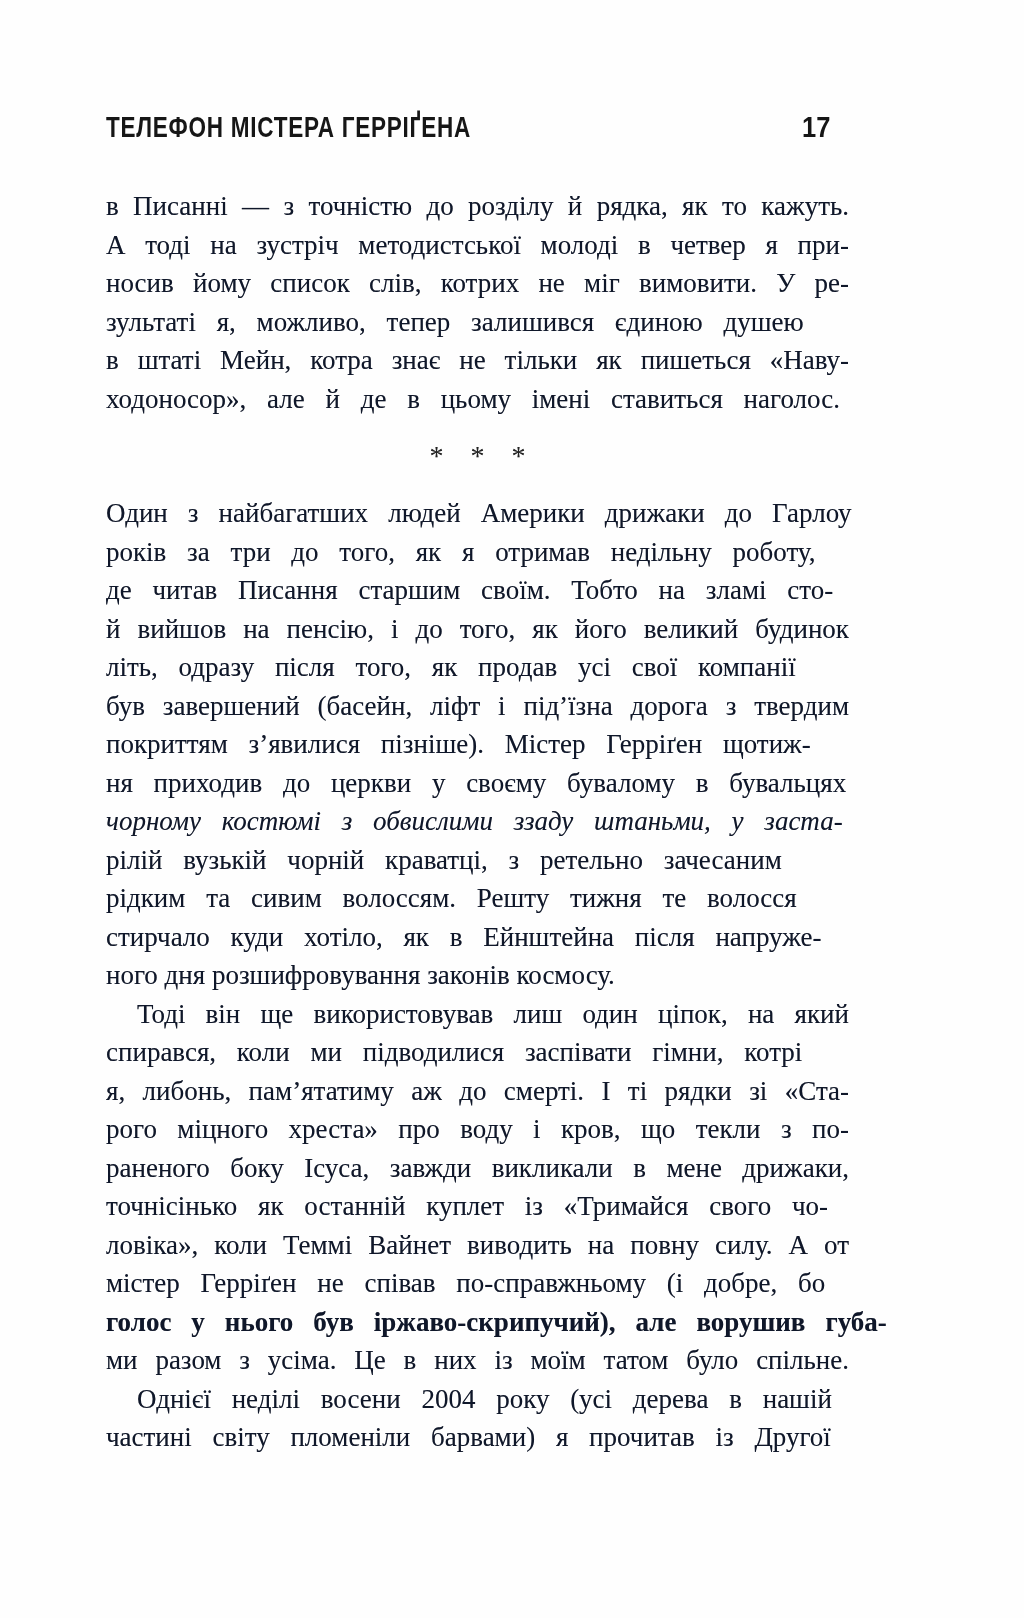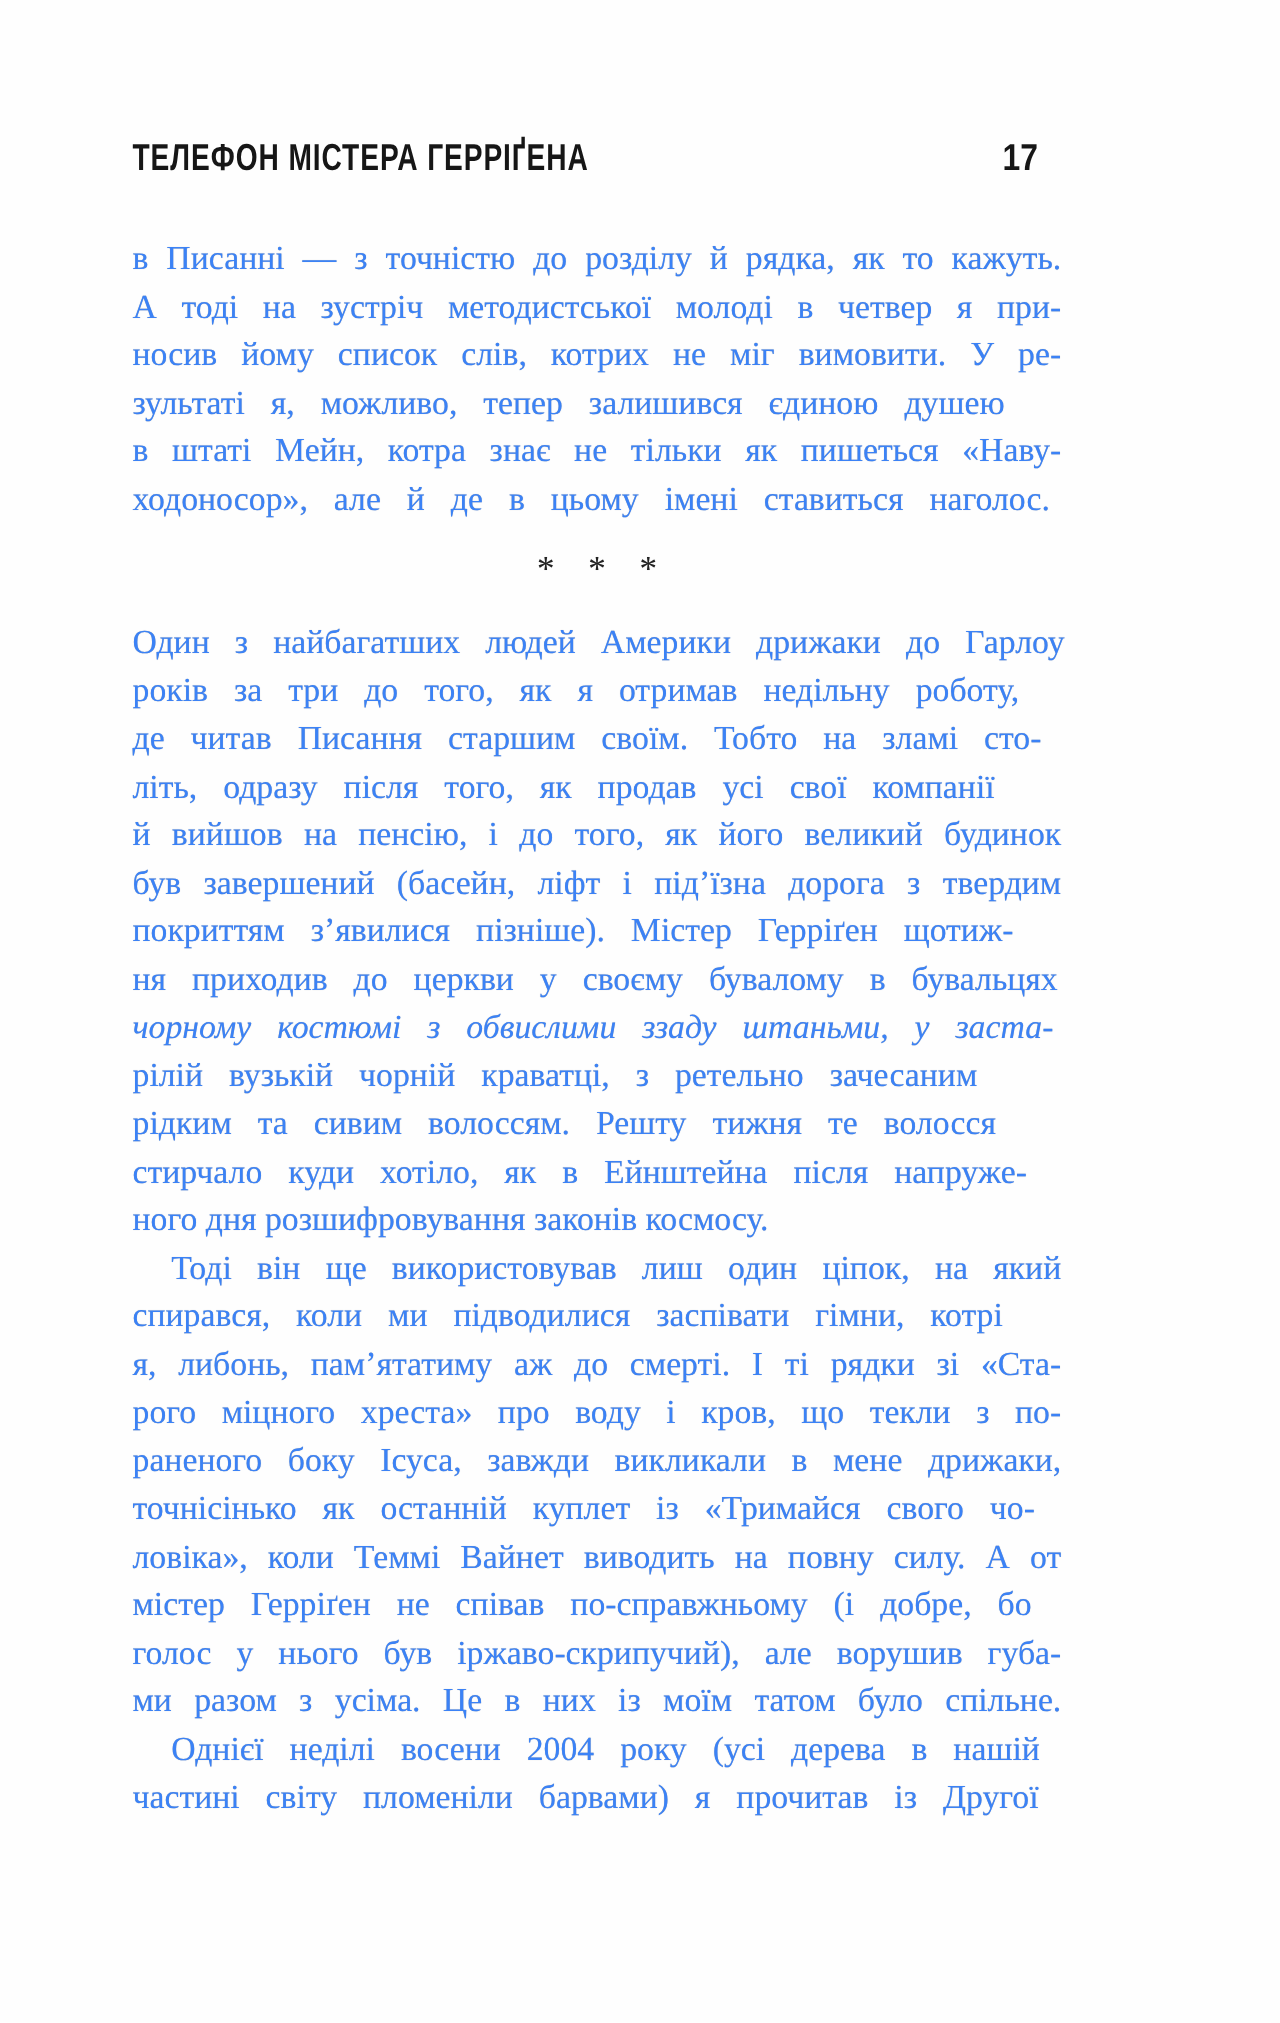--- a/index.html
+++ b/index.html
@@ -57,21 +57,21 @@
     left: 106px;
     width: 743px;
   }
   .paragraph { margin: 0; padding: 0; }
   .line {
     height: 38.5px;
     line-height: 38.5px;
     font-size: 27px;
     white-space: nowrap;
     overflow: visible;
-    color: #3b82f6;
+    color: #0f172a;
     text-shadow: 0 0 0.6px rgba(20,20,20,0.35);
   }
   .line.indent { padding-left: 31px; }
   .line-text { display: inline-block; white-space: nowrap; }
   
   .separator {
     height: 76px;
     display: flex;
     align-items: center;
     justify-content: center;
@@ -103,41 +103,41 @@
         <div class="line"><span class="line-text" style="word-spacing: 12.16px; text-align: right;">в штаті Мейн, котра знає не тільки як пишеться «Наву-</span></div>
         <div class="line"><span class="line-text" style="word-spacing: 14px;">ходоносор», але й де в цьому імені ставиться наголос.</span></div>
       </div>
       <div class="separator">
         <span class="separator-text">* * *</span>
       </div>
       <div class="paragraph">
         <div class="line"><span class="line-text" style="word-spacing: 13.32px;">Один з найбагатших людей Америки дрижаки до Гарлоу</span></div>
         <div class="line"><span class="line-text" style="word-spacing: 14px;">років за три до того, як я отримав недільну роботу,</span></div>
         <div class="line"><span class="line-text" style="word-spacing: 14px;">де читав Писання старшим своїм. Тобто на зламі сто-</span></div>
+        <div class="line"><span class="line-text" style="word-spacing: 10.26px;">й вийшов на пенсію, і до того, як його великий будинок</span></div>
         <div class="line"><span class="line-text" style="word-spacing: 14px;">літь, одразу після того, як продав усі свої компанії</span></div>
-        <div class="line"><span class="line-text" style="word-spacing: 10.26px;">й вийшов на пенсію, і до того, як його великий будинок</span></div>
         <div class="line"><span class="line-text" style="word-spacing: 11.09px;">був завершений (басейн, ліфт і під’їзна дорога з твердим</span></div>
         <div class="line"><span class="line-text" style="word-spacing: 14px;">покриттям з’явилися пізніше). Містер Герріґен щотиж-</span></div>
         <div class="line"><span class="line-text" style="word-spacing: 14px;">ня приходив до церкви у своєму бувалому в бувальцях</span></div>
         <div class="line"><span class="line-text" style="word-spacing: 14px; font-style: italic;">чорному костюмі з обвислими ззаду штаньми, у заста-</span></div>
         <div class="line"><span class="line-text" style="word-spacing: 14px;">рілій вузькій чорній краватці, з ретельно зачесаним</span></div>
         <div class="line"><span class="line-text" style="word-spacing: 14px;">рідким та сивим волоссям. Решту тижня те волосся</span></div>
         <div class="line"><span class="line-text" style="word-spacing: 14px;">стирчало куди хотіло, як в Ейнштейна після напруже-</span></div>
         <div class="line"><span class="line-text">ного дня розшифровування законів космосу.</span></div>
       </div>
       <div class="paragraph">
         <div class="line indent"><span class="line-text" style="word-spacing: 13.45px;">Тоді він ще використовував лиш один ціпок, на який</span></div>
         <div class="line"><span class="line-text" style="word-spacing: 14px;">спирався, коли ми підводилися заспівати гімни, котрі</span></div>
         <div class="line"><span class="line-text" style="word-spacing: 10.64px;">я, либонь, пам’ятатиму аж до смерті. І ті рядки зі «Ста-</span></div>
         <div class="line"><span class="line-text" style="word-spacing: 13.66px;">рого міцного хреста» про воду і кров, що текли з по-</span></div>
         <div class="line"><span class="line-text" style="word-spacing: 13.7px;">раненого боку Ісуса, завжди викликали в мене дрижаки,</span></div>
         <div class="line"><span class="line-text" style="word-spacing: 14px;">точнісінько як останній куплет із «Тримайся свого чо-</span></div>
         <div class="line"><span class="line-text" style="word-spacing: 9.3px;">ловіка», коли Теммі Вайнет виводить на повну силу. А от</span></div>
         <div class="line"><span class="line-text" style="word-spacing: 14px;">містер Герріґен не співав по-справжньому (і добре, бо</span></div>
-        <div class="line"><span class="line-text" style="word-spacing: 13.25px;">голос у нього був іржаво-скрипучий), але ворушив губа-</span></div>
+        <div class="line"><span class="line-text" style="word-spacing: 13.25px; font-weight: bold;">голос у нього був іржаво-скрипучий), але ворушив губа-</span></div>
         <div class="line"><span class="line-text" style="word-spacing: 11.1px;">ми разом з усіма. Це в них із моїм татом було спільне.</span></div>
       </div>
       <div class="paragraph">
         <div class="line indent"><span class="line-text" style="word-spacing: 14px;">Однієї неділі восени 2004 року (усі дерева в нашій</span></div>
         <div class="line"><span class="line-text" style="word-spacing: 14px;">частині світу пломеніли барвами) я прочитав із Другої</span></div>
       </div>
     </main>
 </div>
 
 </body></html>

